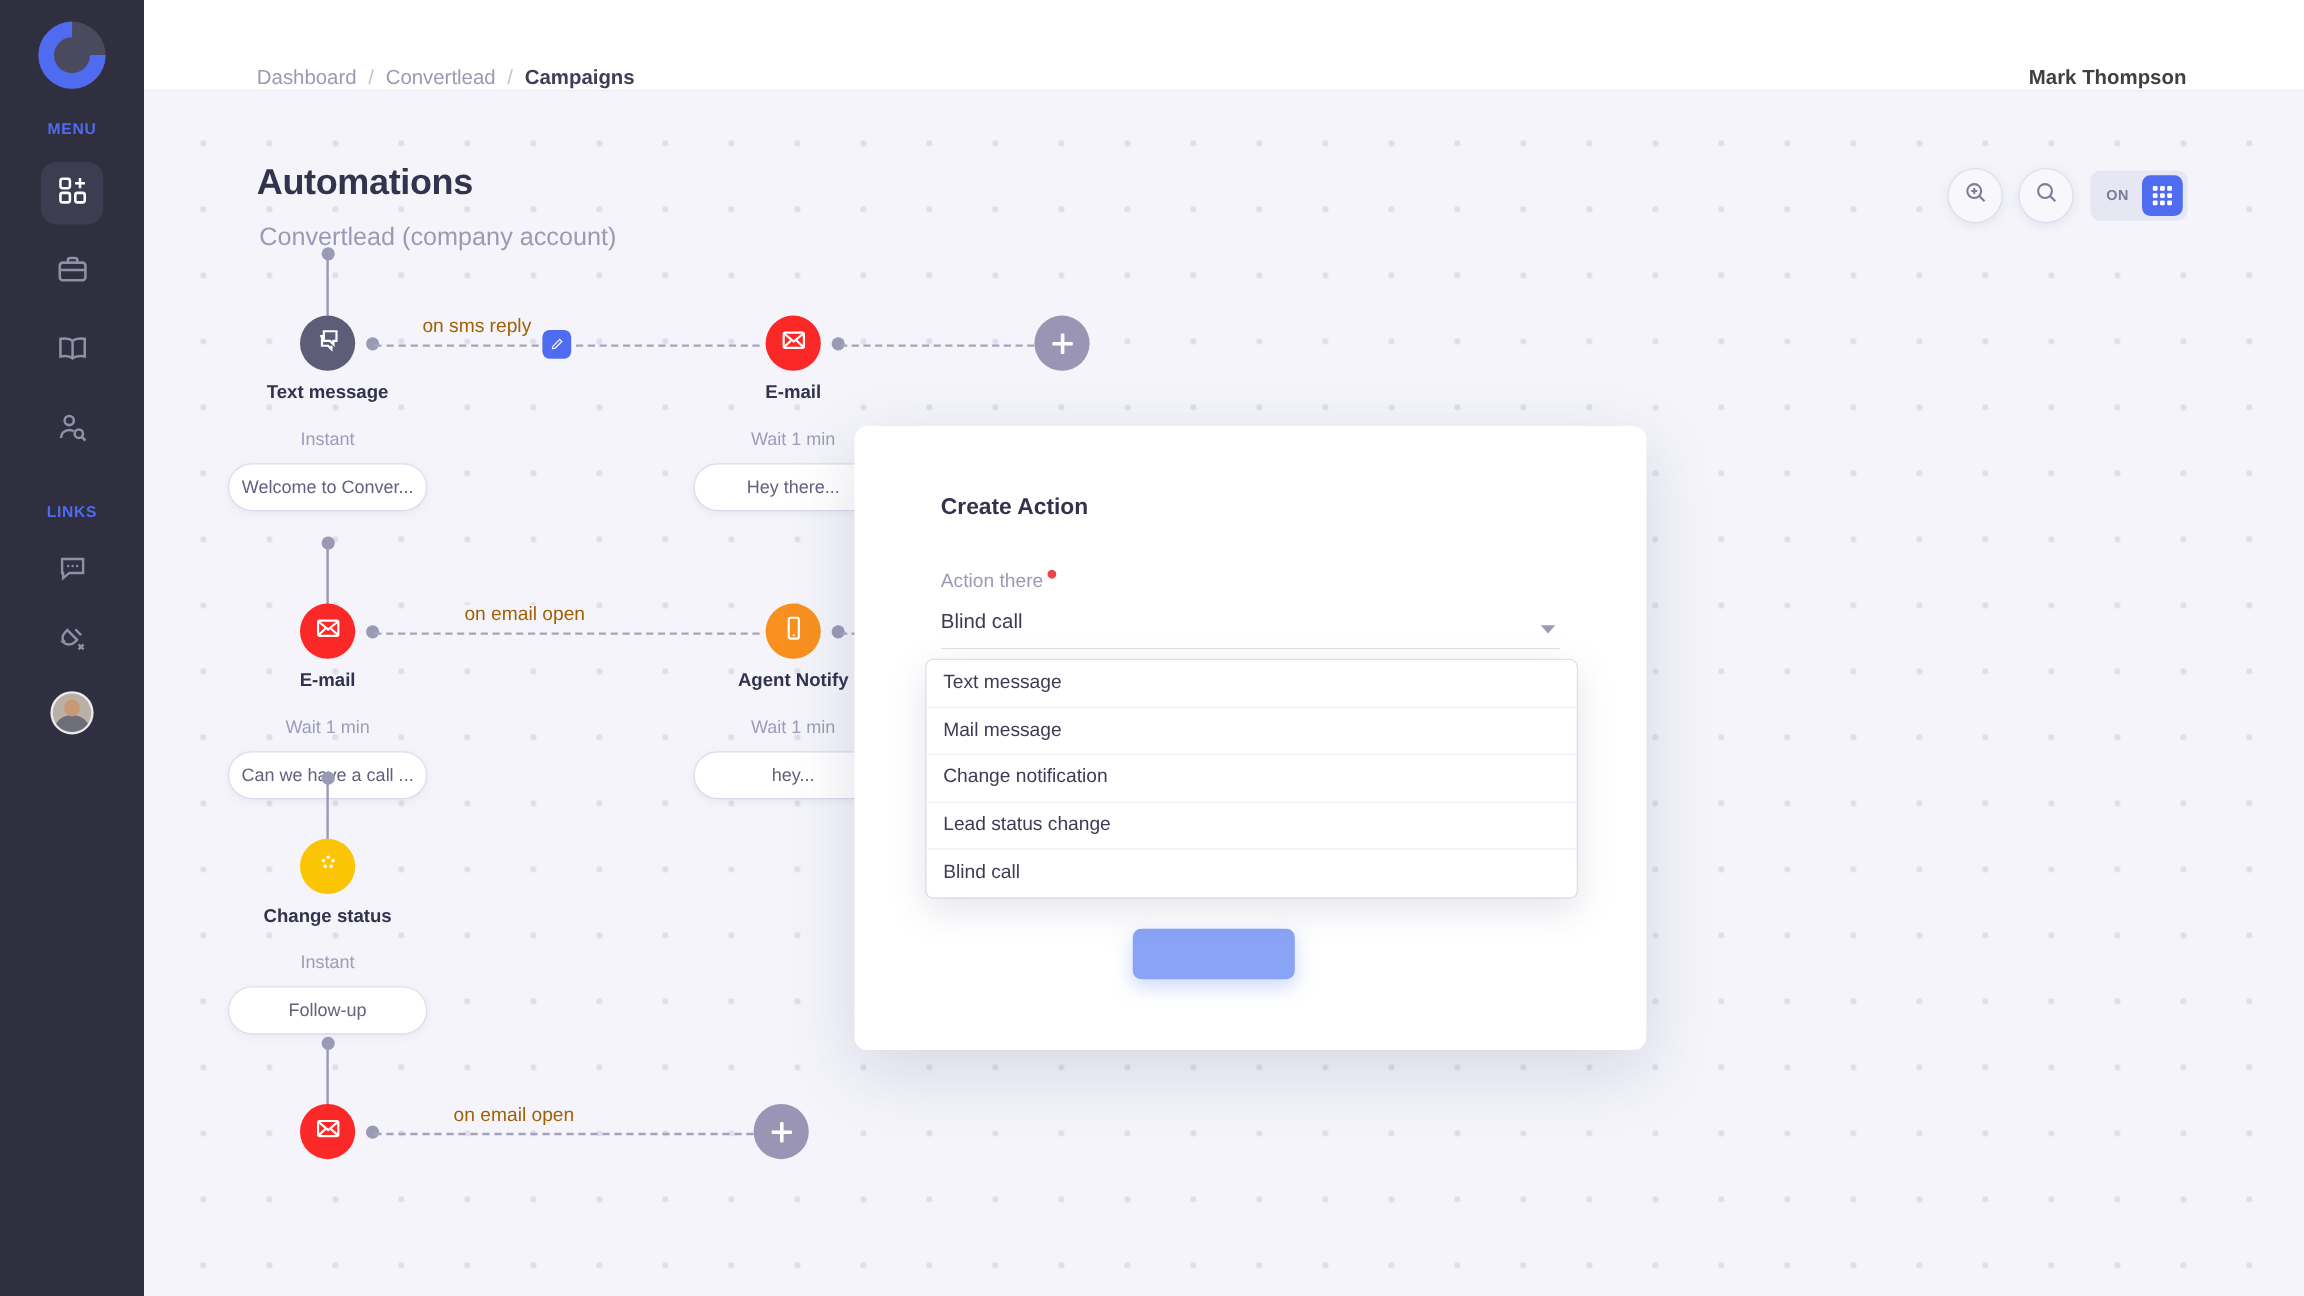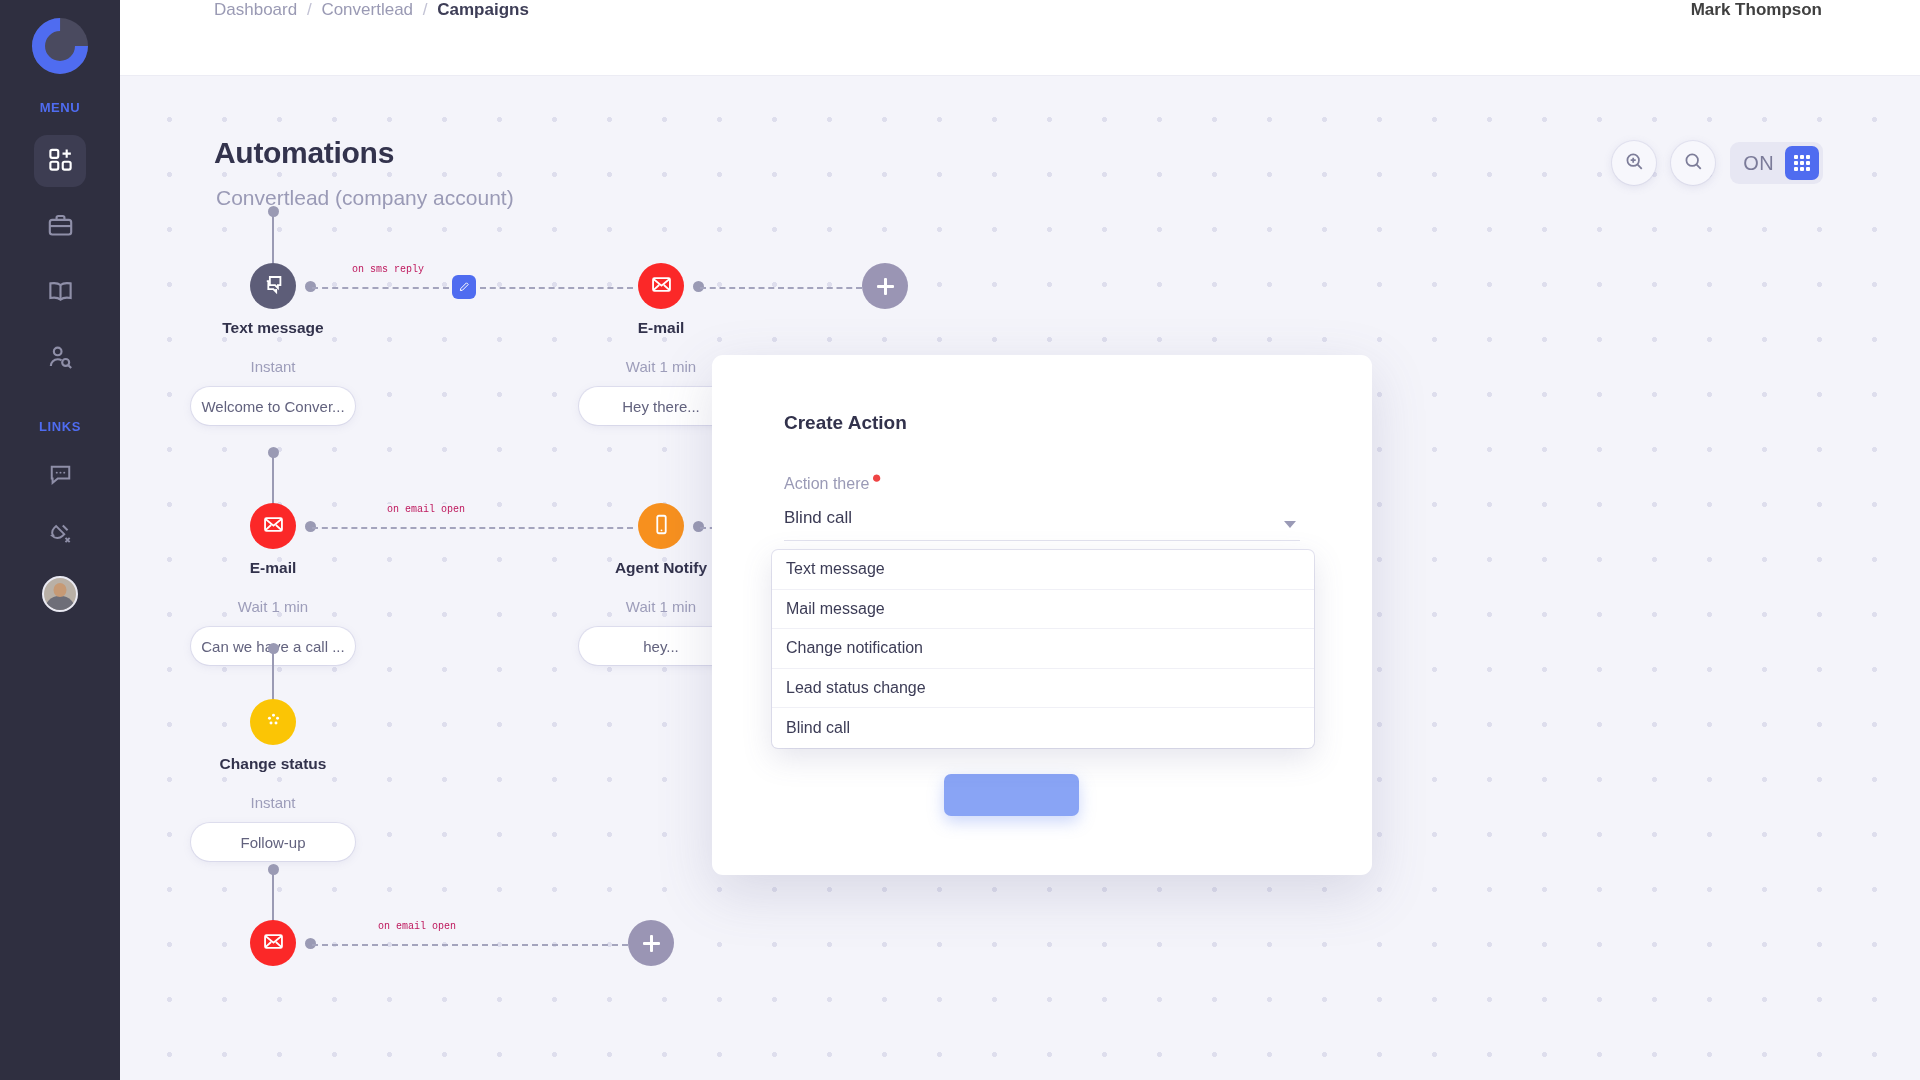--- a/index.html
+++ b/index.html
@@ -62,21 +62,21 @@
   #avatar-nav .body {
     position:absolute; left:50%; bottom:-4px; transform:translateX(-50%);
     width:30px; height:18px; border-radius:14px 14px 0 0; background:#6e6e78;
   }
 
   
   #topbar {
     position: absolute; left: 120px; top: 0;
     width: 1800px; height: 76px;
     background: #ffffff;
-    display: flex; align-items: flex-start;
+    display: flex; align-items: flex-end;
     border-bottom: 1px solid #ececf4;
     z-index: 40;
   }
   #breadcrumb { margin-left: 94px; font-size: 17px; color: #9a9ab4; }
   #breadcrumb .crumb { color: #9a9ab4; cursor: pointer; }
   #breadcrumb .sep { color: #c2c2d4; margin: 0 5px; }
   #breadcrumb .current { color: #3d3d56; font-weight: 700; }
   #user-name {
     position: absolute; right: 98px;
     font-size: 17px; color: #404040; font-weight: 600; cursor: pointer;
@@ -115,21 +115,21 @@
     display: flex; align-items: center; justify-content: center;
     cursor: pointer;
   }
   .round-btn svg { width: 21px; height: 21px; stroke: #7d7d99; fill: none; stroke-width: 2; }
   #mode-toggle {
     display: flex; align-items: center;
     background: #e7e7f3; border-radius: 9px; padding: 4px;
     height: 42px; cursor: pointer;
   }
   #mode-toggle .on-text {
-    font-size: 20px; font-weight: 400; color: #7b7b99;
+    font-size: 12px; font-weight: 700; color: #7b7b99;
     padding: 0 11px 0 9px; letter-spacing: .4px;
   }
   #grid-btn {
     width: 34px; height: 34px; border-radius: 7px;
     background: #4f6cf0;
     display: flex; align-items: center; justify-content: center;
   }
   #grid-btn .g {
     display: grid; grid-template-columns: repeat(3, 4px);
     grid-template-rows: repeat(3, 4px); gap: 2px;
@@ -170,22 +170,22 @@
   }
   .h-conn {
     position: absolute; height: 0;
     border-top: 2px dashed #a4a4bd;
   }
   .conn-dot {
     position: absolute; width: 11px; height: 11px; border-radius: 50%;
     background: #9a9ab4;
   }
   .conn-label {
-    position: absolute; font-size: 10px; color: #be185d;
-    white-space: nowrap; background: #f4f4fa; padding: 0 5px; font-family: Liberation Mono, monospace;
+    position: absolute; font-size: 16px; color: #a16207;
+    white-space: nowrap; background: #f4f4fa; padding: 0 5px;
   }
   .edit-badge {
     position: absolute; width: 24px; height: 24px; border-radius: 6px;
     background: #4f6cf0; display: flex; align-items: center; justify-content: center;
     cursor: pointer;
   }
   .edit-badge svg { width: 12px; height: 12px; stroke: #fff; fill: none; stroke-width: 2; }
   .plus-node {
     position: absolute; width: 46px; height: 46px; border-radius: 50%;
     background: #9a95b4;

